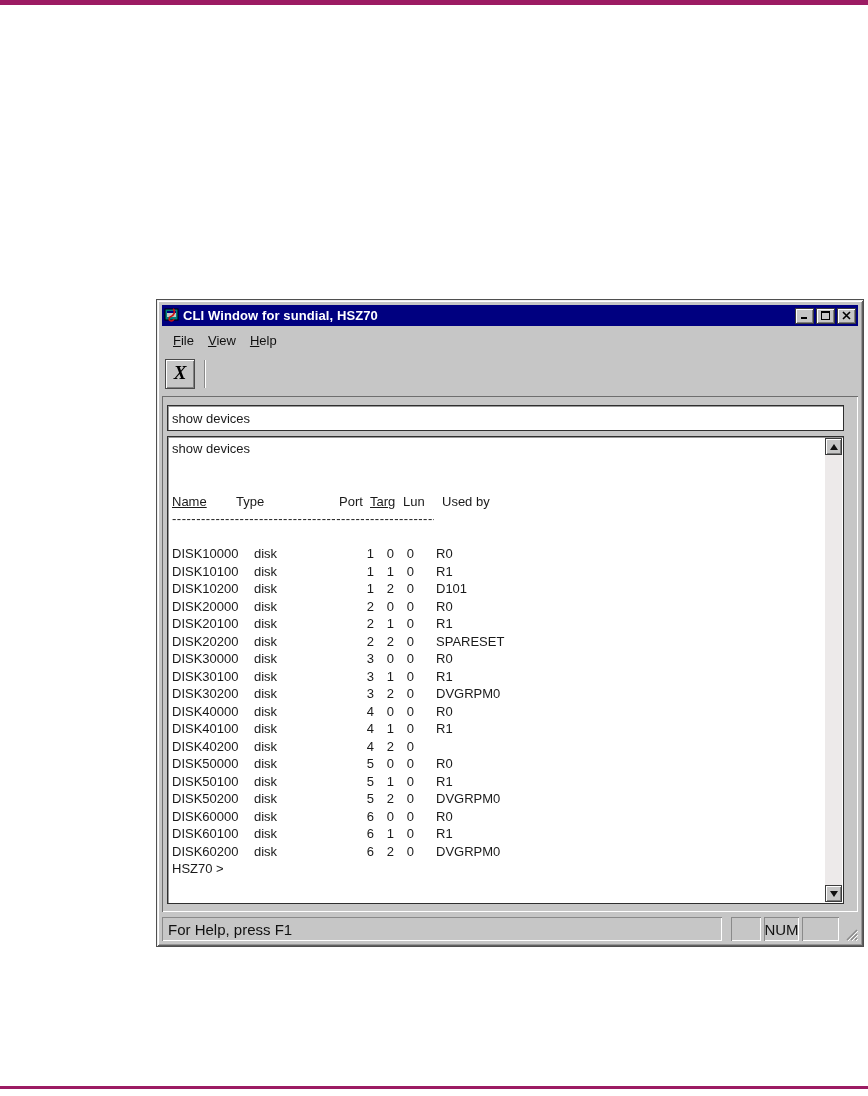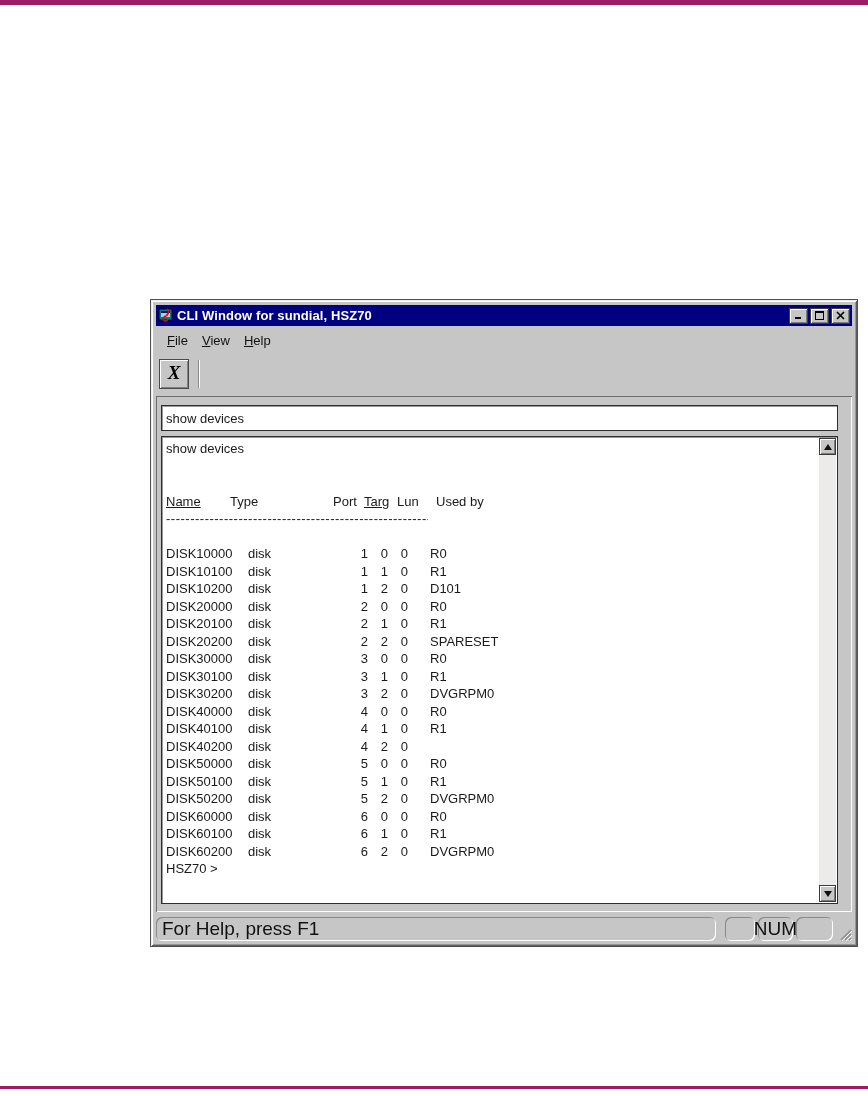--- a/index.html
+++ b/index.html
@@ -6,21 +6,21 @@
   html,body { background:#ffffff; }
   body { font-family:"Liberation Sans", sans-serif; }
   .page { position:relative; width:868px; height:1096px; background:#ffffff; overflow:hidden; }
 
   .page-rule { position:absolute; left:0; width:868px; background:#9C1B63; }
   .rule-top { top:0; height:5px; }
   .rule-bottom { top:1086px; height:3px; }
 
   
   .window {
-    position:absolute; left:150px; top:299px; width:708px; height:648px;
+    position:absolute; left:156px; top:299px; width:708px; height:648px;
     background:#c6c6c6;
     border:1px solid #4f4f4f;
     box-shadow: inset 1px 1px 0 #efefef, inset -1px -1px 0 #5f5f5f,
                 inset 2px 2px 0 #ffffff, inset -2px -2px 0 #979797;
     padding:5px; display:flex; flex-direction:column;
   }
 
   .titlebar {
     height:21px; background:#000080; display:flex; align-items:center;
     padding:0 2px 0 2px; flex:0 0 auto;
@@ -102,21 +102,21 @@
     box-shadow: inset 1px 1px 0 #ffffff, inset -1px -1px 0 #7d7d7d;
     display:flex; align-items:center; justify-content:center; flex:0 0 auto;
   }
   .arr-up { width:0; height:0; border-left:4px solid transparent; border-right:4px solid transparent; border-bottom:6px solid #101010; }
   .arr-dn { width:0; height:0; border-left:4px solid transparent; border-right:4px solid transparent; border-top:6px solid #101010; }
 
   
   .statusbar { height:24px; margin-top:5px; display:flex; align-items:stretch; flex:0 0 auto; }
   .pane {
     box-shadow: inset 1px 1px 0 #8a8a8a, inset -1px -1px 0 #ffffff;
-    font-size:19px; color:#111; display:flex; align-items:center;border-radius:6px;
+    font-size:15px; color:#111; display:flex; align-items:center;
   }
   .pane-msg { flex:1 1 auto; padding-left:6px; margin-right:6px; }
   .pane-ind { justify-content:center; margin-left:3px; }
   .pi0 { width:30px; } .pi1 { width:35px; } .pi2 { width:37px; }
   .grip { width:17px; display:flex; align-items:flex-end; justify-content:flex-end; margin-left:2px; }
 </style>
 </head>
 <body>
 
 <div class="page">

